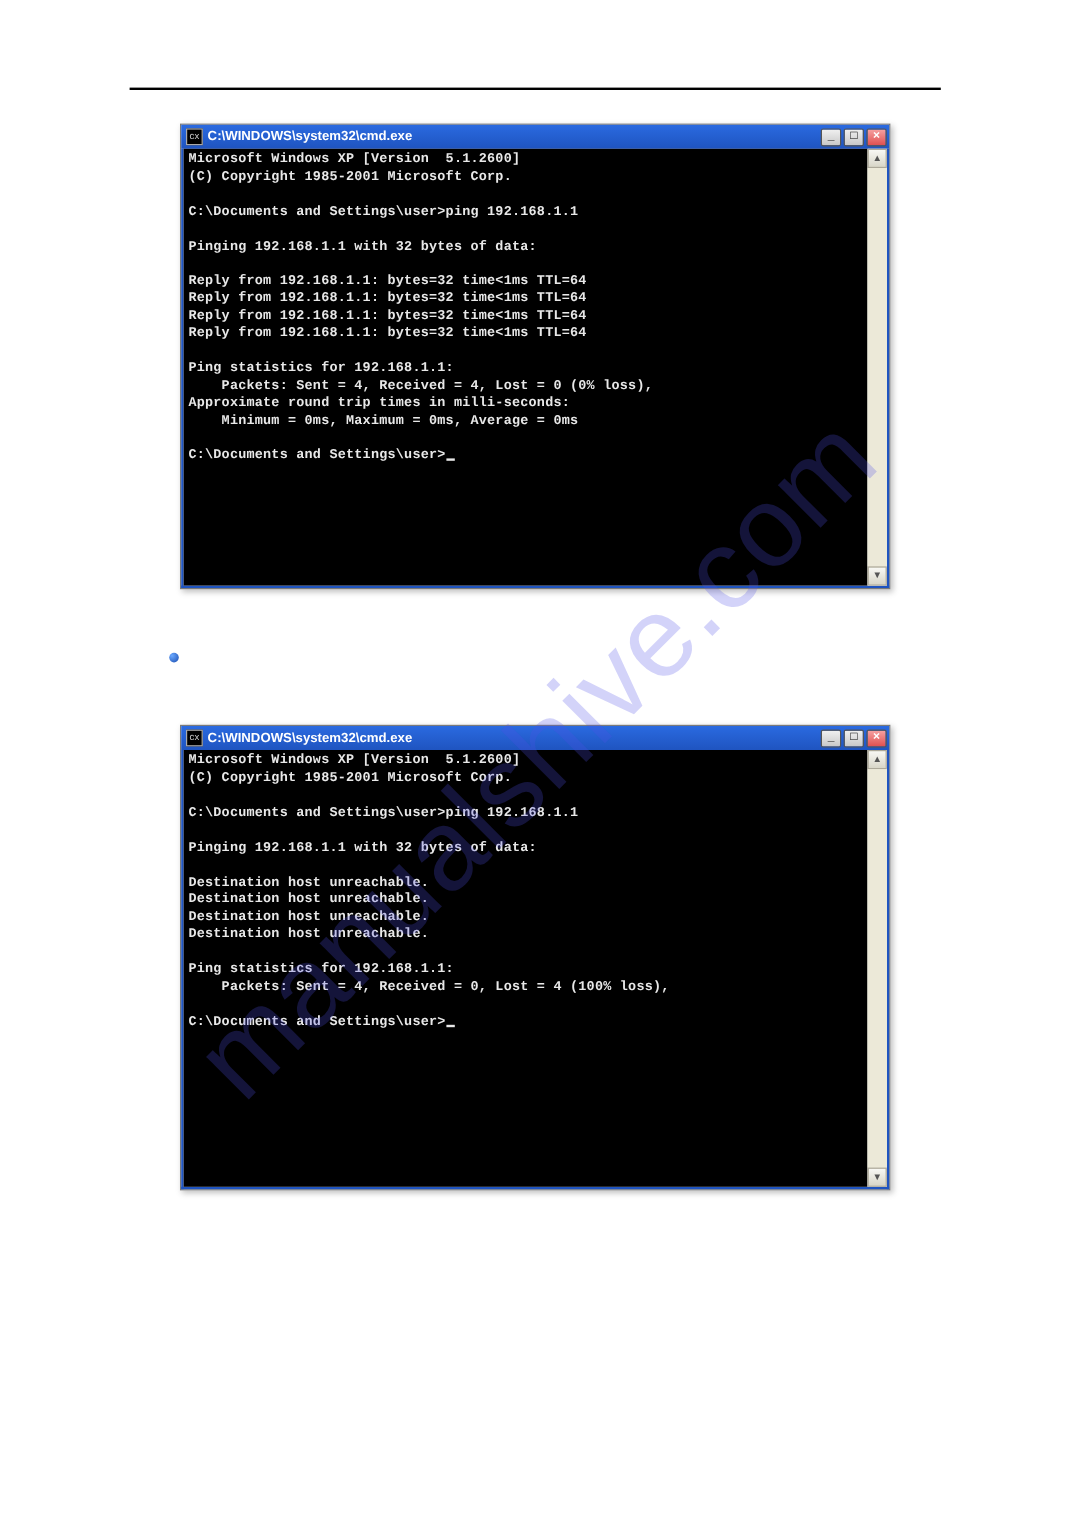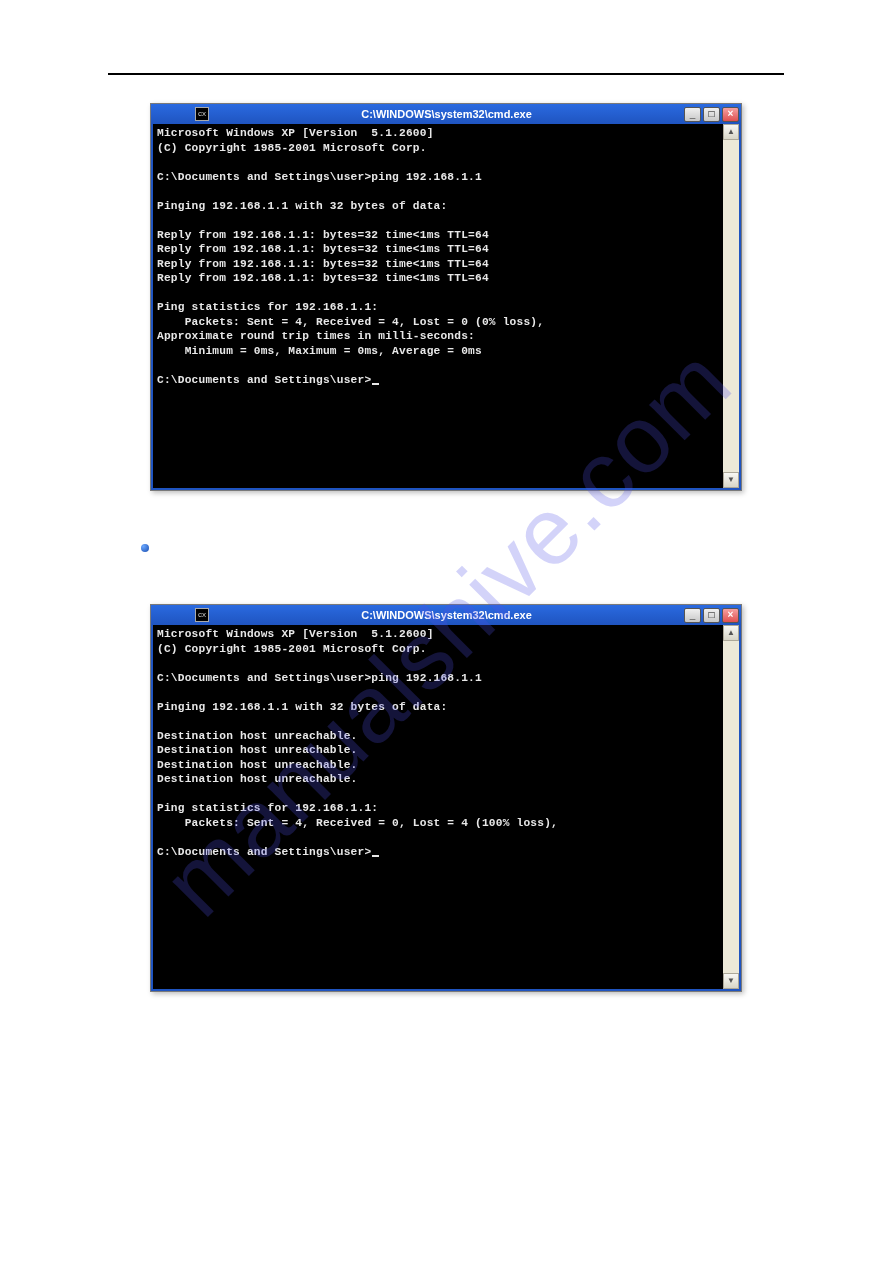--- a/index.html
+++ b/index.html
@@ -48,31 +48,29 @@
   }
   .titleicon {
     width: 14px;
     height: 14px;
     background: #000;
     border: 1px solid #aaa;
     font-size: 8px;
     color: #ccc;
     line-height: 12px;
     text-align: center;
-    margin-left: 40px;
   }
   .titletext {
     color: #fff;
     font-size: 11px;
     font-weight: bold;
     font-family: Tahoma, Arial, sans-serif;
     flex: 1;
     white-space: nowrap;
     overflow: hidden;
-    text-align: center;
   }
   .winbtns {
     display: flex;
     gap: 2px;
   }
   .winbtn {
     width: 17px;
     height: 15px;
     background: linear-gradient(to bottom, #f0f0f0, #c8c8c8);
     border: 1px solid #555;

